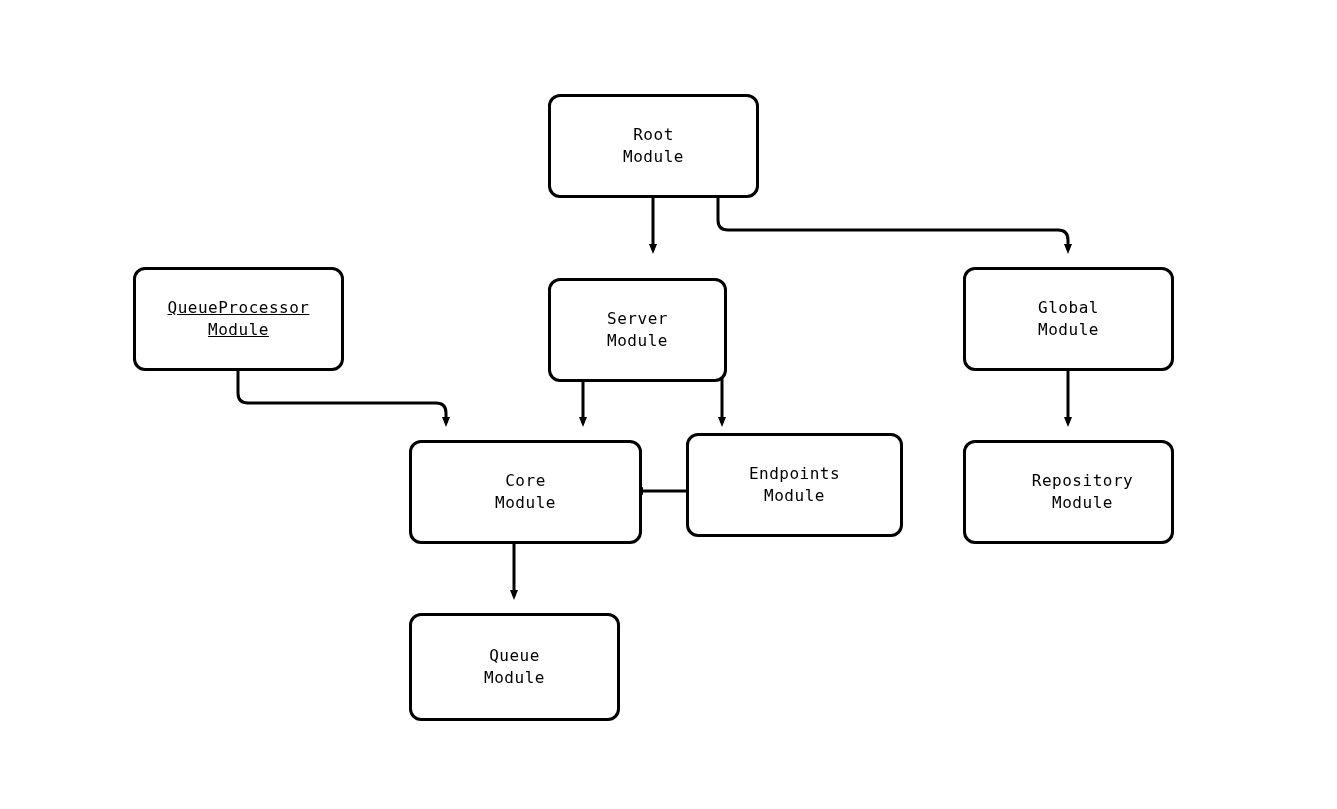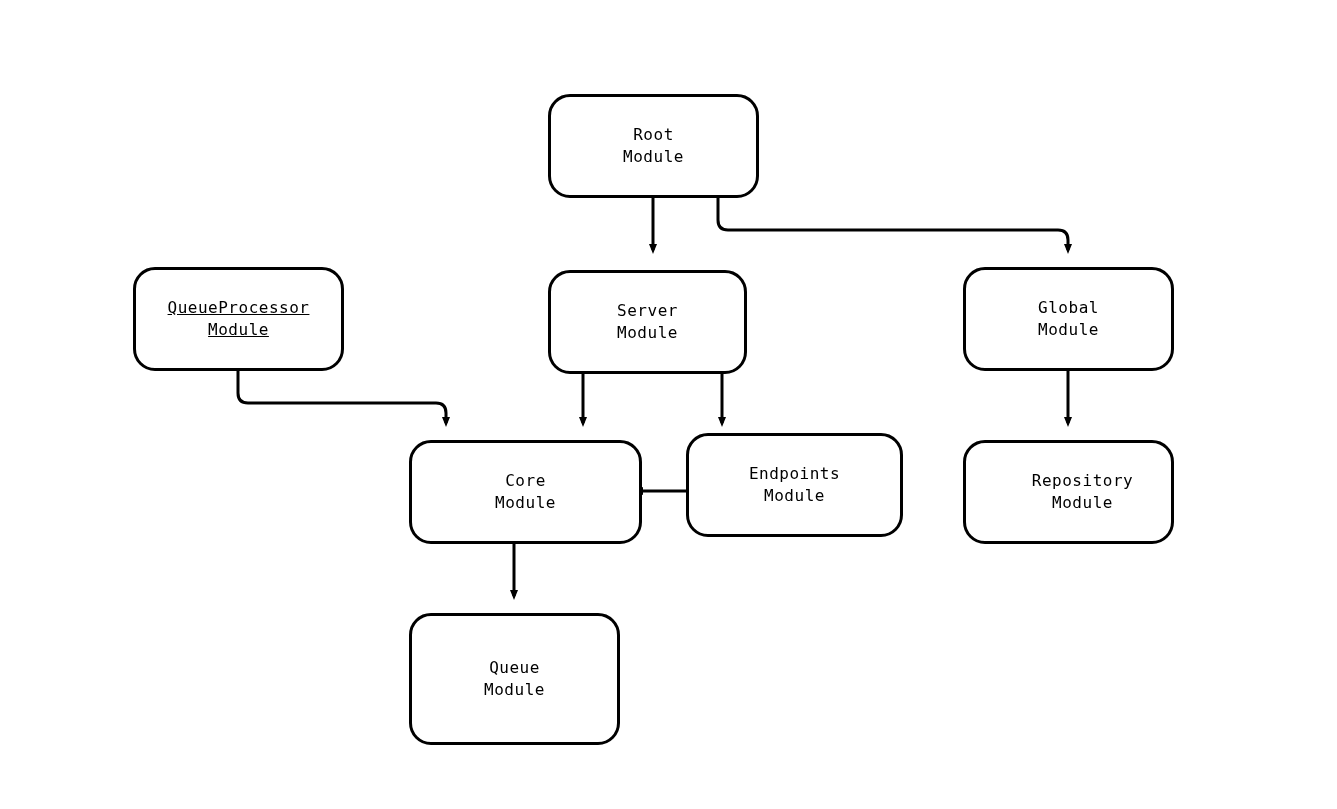--- a/index.html
+++ b/index.html
@@ -21,21 +21,21 @@
     position: absolute;
     left: 0;
     top: 0;
     width: 1337px;
     height: 809px;
   }
   .node {
     position: absolute;
     box-sizing: border-box;
     border: 3px solid #000000;
-    border-radius: 22px;
+    border-radius: 12px;
     background: #ffffff;
     display: flex;
     flex-direction: column;
     align-items: center;
     justify-content: center;
     text-align: center;
     color: #000000;
     font-family: "DejaVu Sans Mono", monospace;
     font-size: 16px;
     line-height: 22px;
@@ -95,21 +95,21 @@
   <div class="node" style="left:548px; top:94px; width:211px; height:104px;">
     <span class="line1">Root</span>
     <span class="line2">Module</span>
   </div>
 
   <div class="node" style="left:133px; top:267px; width:211px; height:104px;text-decoration:underline;">
     <span class="line1">QueueProcessor</span>
     <span class="line2">Module</span>
   </div>
 
-  <div class="node" style="left:548px; top:270px; width:199px; height:104px;">
+  <div class="node" style="left:548px; top:278px; width:179px; height:104px;">
     <span class="line1">Server</span>
     <span class="line2">Module</span>
   </div>
 
   <div class="node" style="left:963px; top:267px; width:211px; height:104px;">
     <span class="line1">Global</span>
     <span class="line2">Module</span>
   </div>
 
   <div class="node" style="left:409px; top:440px; width:233px; height:104px;">
@@ -120,18 +120,18 @@
   <div class="node" style="left:686px; top:433px; width:217px; height:104px;">
     <span class="line1">Endpoints</span>
     <span class="line2">Module</span>
   </div>
 
   <div class="node" style="left:963px; top:440px; width:211px; height:104px;padding-left:28px;">
     <span class="line1">Repository</span>
     <span class="line2">Module</span>
   </div>
 
-  <div class="node" style="left:409px; top:613px; width:211px; height:132px;">
+  <div class="node" style="left:409px; top:613px; width:211px; height:108px;">
     <span class="line1">Queue</span>
     <span class="line2">Module</span>
   </div>
 
 </div>
 
 </body></html>

